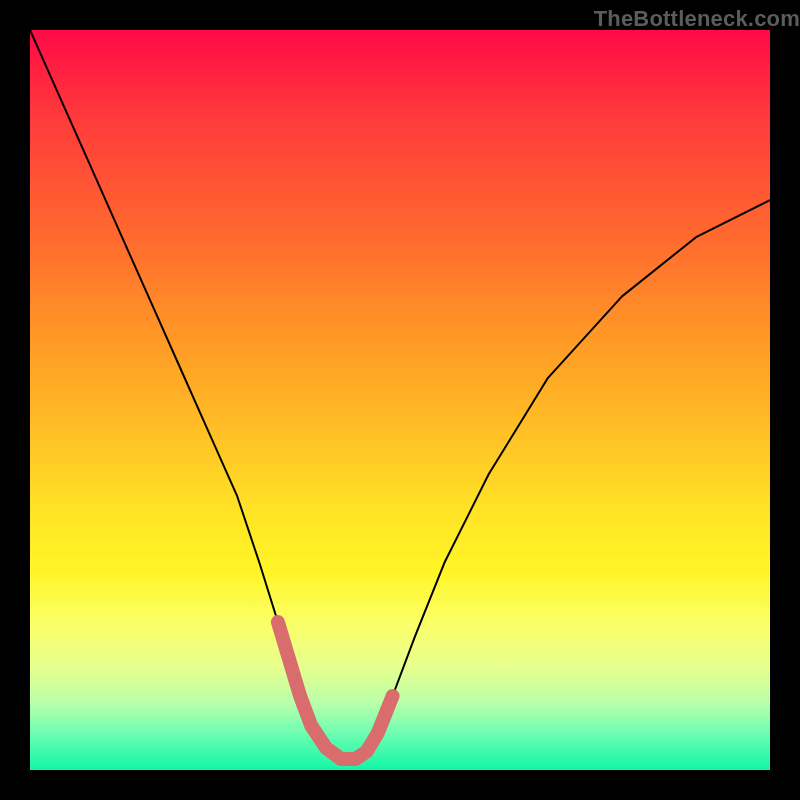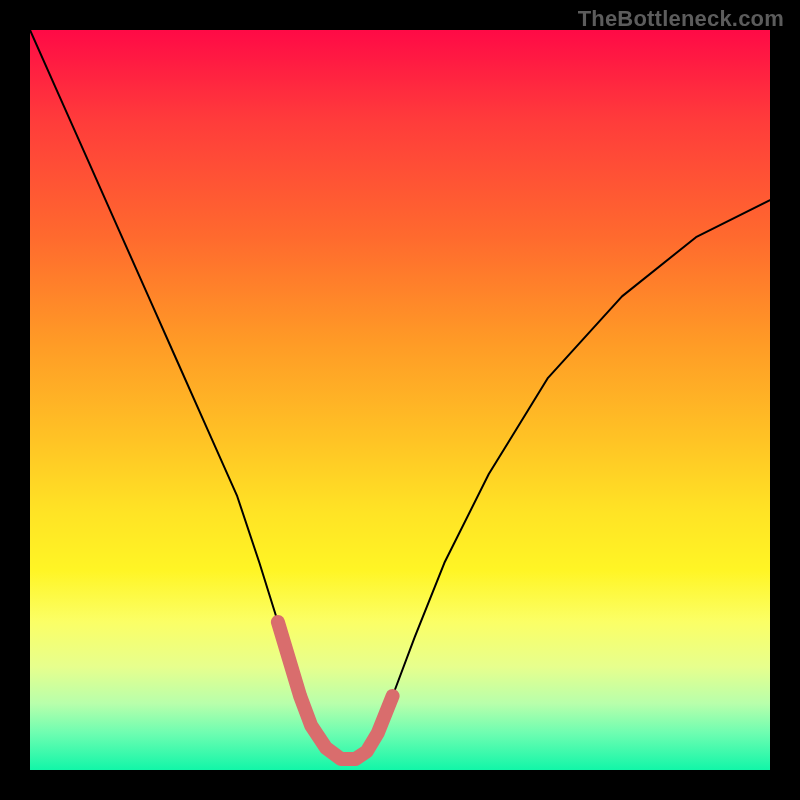--- a/index.html
+++ b/index.html
@@ -6,21 +6,21 @@
     margin: 0;
     padding: 0;
     width: 800px;
     height: 800px;
     background: #000;
     overflow: hidden;
   }
   .watermark {
     position: absolute;
     top: 6px;
-    right: 16px;
+    right: 0;
     font-family: Arial, Helvetica, sans-serif;
     font-size: 22px;
     font-weight: 600;
     color: #5c5c5c;
     z-index: 10;
     letter-spacing: 0.2px;
   }
   .plot-area {
     position: absolute;
     left: 30px;

